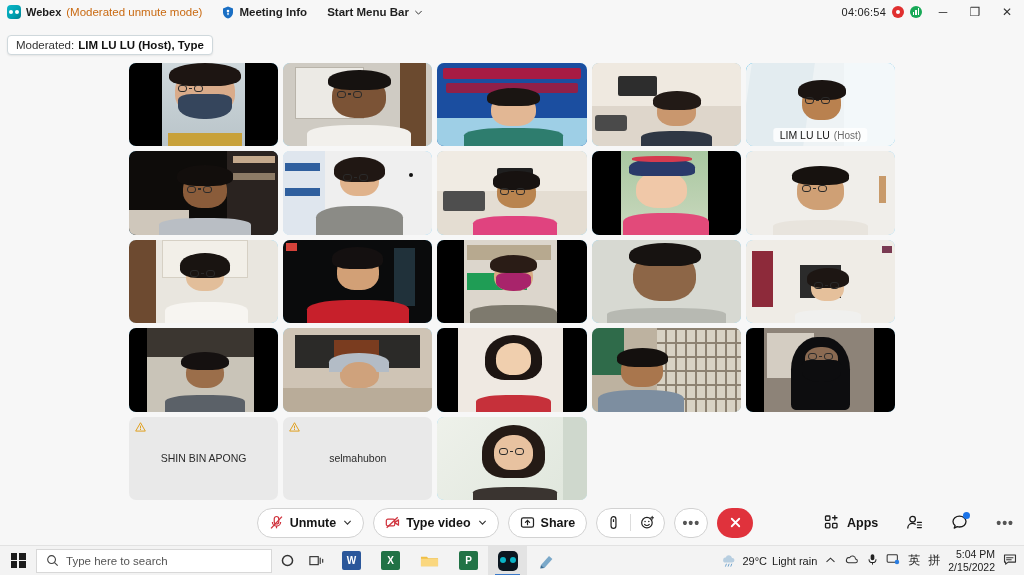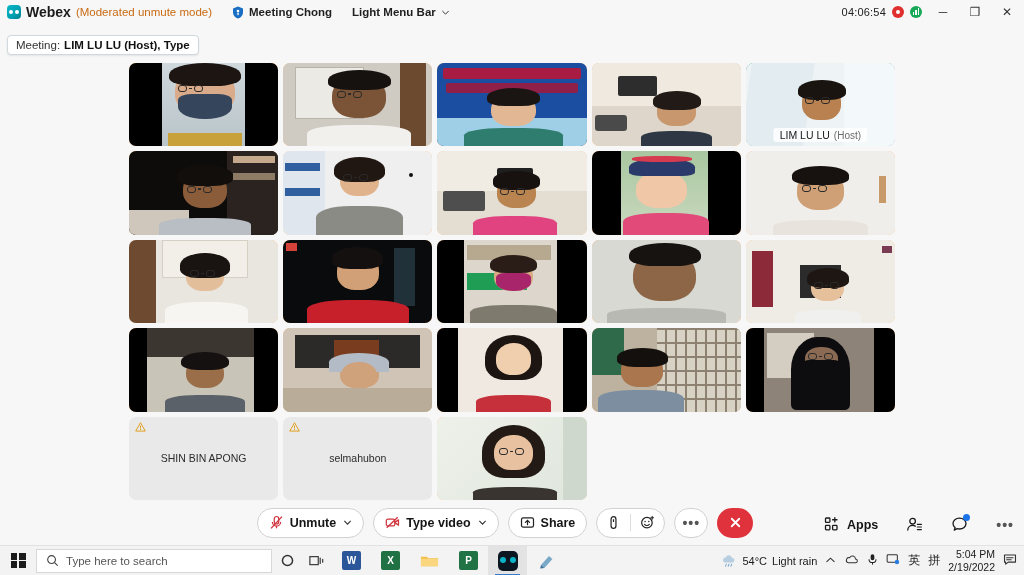--- a/index.html
+++ b/index.html
@@ -22,21 +22,21 @@
     width: 14px; height: 14px; border-radius: 4px;
     background: linear-gradient(135deg,#0bb6c8 0%,#00a0b0 60%,#007c8c 100%);
     position: relative; flex: 0 0 auto;
   }
   .webex-logo::before, .webex-logo::after {
     content: ""; position: absolute; top: 4.5px; width: 4px; height: 4px;
     border-radius: 50%; background: #fff;
   }
   .webex-logo::before { left: 1.6px; }
   .webex-logo::after { right: 1.6px; }
-  .tb-app-name { font-weight: bold; font-size: 14px; color: #1b1b1b; }
+  .tb-app-name { font-weight: bold; font-size: 11px; color: #1b1b1b; }
   .tb-mode { color: #c96a12; font-size: 11.5px; }
   .tb-item { display: flex; align-items: center; gap: 5px; margin-left: 20px; cursor: default; }
   .shield-icon { width: 12px; height: 13px; flex: 0 0 auto; }
   .tb-menu-label { font-weight: bold; font-size: 11.5px; }
   .chev { width: 9px; height: 9px; display: inline-block; }
   .tb-right {
     margin-left: auto; display: flex; align-items: center; gap: 6px; padding-right: 6px;
   }
   .tb-timer { font-size: 11px; color: #222; letter-spacing: .2px; }
   .rec-dot {
@@ -69,21 +69,21 @@
     width: 766px; height: 437px;
     display: grid;
     grid-template-columns: repeat(5, 1fr);
     grid-template-rows: repeat(5, 1fr);
     gap: 5px;
   }
   .tile {
     position: relative; border-radius: 7px; overflow: hidden;
     background: #e9e9e9;
   }
-  .tile.video { background: #fdba74; }
+  .tile.video { background: #7dd3fc; }
   .tile.active { outline: 2.5px solid #24a5d8; outline-offset: -2px; border-radius: 8px; }
   .tile .scene { position: absolute; inset: 0; }
   .ph-name {
     position: absolute; inset: 0; display: flex; align-items: center; justify-content: center;
     font-size: 10.5px; color: #2b2b2b; text-align: center; padding: 0 6px; line-height: 1.2;
   }
   .warn-ico { position: absolute; left: 6px; top: 5px; width: 11px; height: 10px; }
   .name-chip {
     position: absolute; left: 50%; transform: translateX(-50%); bottom: 4px;
     background: rgba(255,255,255,.82); border-radius: 3px; padding: 1px 6px;
@@ -118,22 +118,22 @@
     height: 30px; border: 1px solid #d2d2d2; border-radius: 16px; background: #fff;
     display: flex; align-items: center; overflow: hidden;
   }
   .pillgroup .seg { width: 33px; height: 100%; display: flex; align-items: center; justify-content: center; cursor: pointer; }
   .pillgroup .divider { width: 1px; height: 17px; background: #dcdcdc; }
   .endbtn {
     width: 36px; height: 30px; border-radius: 16px; background: #e0323c; border: none;
     display: flex; align-items: center; justify-content: center; cursor: pointer; color: #fff;
   }
   .right-controls {
-    position: absolute; right: 10px; bottom: 42px; height: 45px;
-    display: flex; align-items: flex-end; gap: 28px;
+    position: absolute; right: 10px; bottom: 30px; height: 45px;
+    display: flex; align-items: center; gap: 28px;
   }
   .rc-item { display: flex; align-items: center; gap: 6px; cursor: pointer; font-size: 12.5px; font-weight: bold; color: #151515; }
   .rc-ico { width: 17px; height: 17px; position: relative; }
   .blue-dot { position: absolute; right: -2px; top: -2px; width: 7px; height: 7px; border-radius: 50%; background: #1a73e8; }
   .dots3 { letter-spacing: 1px; color: #555; font-size: 14px; }
 
   
   .taskbar {
     position: absolute; left: 0; bottom: 0; width: 1024px; height: 30px;
     background: #f3f3f3; display: flex; align-items: center; border-top: 1px solid #e2e2e2;
@@ -167,25 +167,25 @@
       <span class="tb-app-name">Webex</span>
       <span class="tb-mode">(Moderated unmute mode)</span>
     </div>
 
     <div class="tb-item">
       <svg class="shield-icon" viewBox="0 0 12 13">
         <path d="M6 .6 11 2.4v4.1c0 3-2.1 5.3-5 5.9-2.9-.6-5-2.9-5-5.9V2.4z" fill="#1a6fc4"></path>
         <circle cx="6" cy="5" r="1.3" fill="#fff"></circle>
         <rect x="5.35" y="6.6" width="1.3" height="2.6" rx=".6" fill="#fff"></rect>
       </svg>
-      <span class="tb-menu-label">Meeting Chong</span>
+      <span class="tb-menu-label">Meeting Info</span>
     </div>
 
     <div class="tb-item">
-      <span class="tb-menu-label">Light Menu Bar</span>
+      <span class="tb-menu-label">Start Menu Bar</span>
       <svg class="chev" viewBox="0 0 10 10">
         <path d="M1.5 3.3 5 6.8l3.5-3.5" stroke="#333" stroke-width="1.1" fill="none"></path>
       </svg>
     </div>
 
     <div class="tb-right">
       <span class="tb-timer">04:06:54</span>
       <span class="rec-dot">
           <i></i>
         </span>
@@ -194,21 +194,21 @@
           <span></span>
           <span></span>
         </span>
       <span class="wbtn">─</span>
       <span class="wbtn">❐</span>
       <span class="wbtn">✕</span>
     </div>
   </div>
 
   <div class="speaking">
-    <span class="lbl">Meeting:</span>
+    <span class="lbl">Moderated:</span>
     <span class="names">LIM LU LU (Host), Type</span>
   </div>
 
   <div class="grid">
 
     <div class="tile video">
       <div class="scene" style="background:#000">
         <div style="position:absolute;left:22%;top:0;width:56%;height:100%;background:linear-gradient(#cfd8dc,#b9c4c9)"></div>
         <div class="head" style="left:31%;top:6%;width:40%;height:56%;background:#d9ab8a"></div>
         <div class="hair" style="left:27%;top:0%;width:48%;height:28%;background:#1d1512"></div>
@@ -678,21 +678,21 @@
         <path d="M2.2 16.4 3 13l3.4 3z" fill="#3b6e96"></path>
       </svg>
     </div>
 
     <div class="tray">
       <div class="tray-item">
         <svg width="16" height="14" viewBox="0 0 18 15">
           <path d="M5 9.2a2.8 2.8 0 0 1 .3-5.6A3.7 3.7 0 0 1 12.4 4a2.6 2.6 0 0 1 .3 5.2z" fill="#b7cee0"></path>
           <path d="M6 11l-.9 2.4M9 11l-.9 2.4M12 11l-.9 2.4" stroke="#6fa2cc" stroke-width="1.1" stroke-linecap="round"></path>
         </svg>
-        <span>54°C</span>
+        <span>29°C</span>
         <span>Light rain</span>
       </div>
 
       <span>
         <svg width="11" height="9" viewBox="0 0 12 10">
           <path d="M1.6 6.6 6 2.4l4.4 4.2" stroke="#333" stroke-width="1.2" fill="none"></path>
         </svg>
       </span>
 
       <span>
@@ -714,21 +714,21 @@
           <rect x="1.2" y="2" width="11" height="8" rx="1" fill="none" stroke="#333" stroke-width="1.1"></rect>
           <circle cx="11.8" cy="9.6" r="2.4" fill="#2b7de0"></circle>
         </svg>
       </span>
 
       <span class="ime">英</span>
       <span class="ime">拼</span>
 
       <div class="clock">
         <span>5:04 PM</span>
-        <span>2/19/2022</span>
+        <span>2/15/2022</span>
       </div>
 
       <span>
         <svg width="14" height="13" viewBox="0 0 15 14">
           <path d="M1.6 2.2h11.8v7.6H5.6L2.8 12V9.8H1.6z" fill="none" stroke="#333" stroke-width="1.2" stroke-linejoin="round"></path>
           <path d="M3.8 5h7M3.8 7.2h5" stroke="#333" stroke-width="1.1" stroke-linecap="round"></path>
         </svg>
       </span>
     </div>
   </div>

